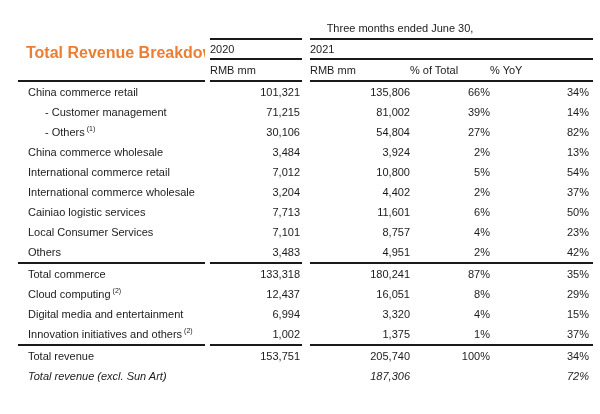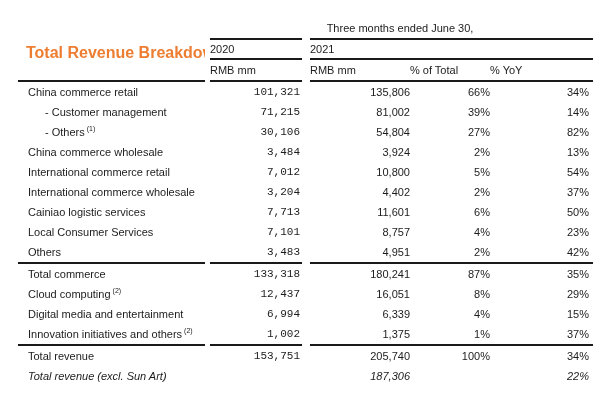--- a/index.html
+++ b/index.html
@@ -39,21 +39,21 @@
   tr.body td{height:20px;}
 
   .b2{border-bottom:2px solid #1a1a1a;}
   .b3{border-bottom:2.5px solid #1a1a1a;}
 
   .lbl{text-align:left;padding-left:10px;}
   .ind{padding-left:27px;}
   .num{text-align:right;}
   .ctr{text-align:left;}
   .yoy{padding-right:4px;text-align:right;}
-  .v20{padding-right:2px;font-family:Liberation Mono, monospace;}
+  .v20{padding-right:2px;}
 
   .period-cell{
     text-align:center;
     padding-right:103px; 
   }
   .title-cell{
     vertical-align:top;
     padding-top:4px;
     padding-left:8px;
     border-bottom:2.5px solid #1a1a1a;
@@ -213,21 +213,21 @@
           <td></td>
       <td class="num">16,051</td>
       <td class="num">8%</td>
       <td class="num yoy">29%</td>
     </tr>
     <tr class="body">
       <td class="lbl">Digital media and entertainment</td>
           <td></td>
       <td class="num v20">6,994</td>
           <td></td>
-      <td class="num">6,339</td>
+      <td class="num">3,320</td>
       <td class="num">4%</td>
       <td class="num yoy">15%</td>
     </tr>
     <tr class="body">
       <td class="lbl b3"><span>Innovation initiatives and others</span><sup class="fn">(2)</sup></td>
           <td></td>
       <td class="num v20 b3">1,002</td>
           <td></td>
       <td class="num b3">1,375</td>
       <td class="num b3">1%</td>
@@ -242,17 +242,17 @@
       <td class="num">100%</td>
       <td class="num yoy">34%</td>
     </tr>
     <tr class="body italic-row">
       <td class="lbl">Total revenue (excl. Sun Art)</td>
           <td></td>
       <td class="num v20"></td>
           <td></td>
       <td class="num">187,306</td>
       <td class="num"></td>
-      <td class="num yoy">22%</td>
+      <td class="num yoy">72%</td>
     </tr>
   </tbody>
     </table>
 </div>
 
 </body></html>

